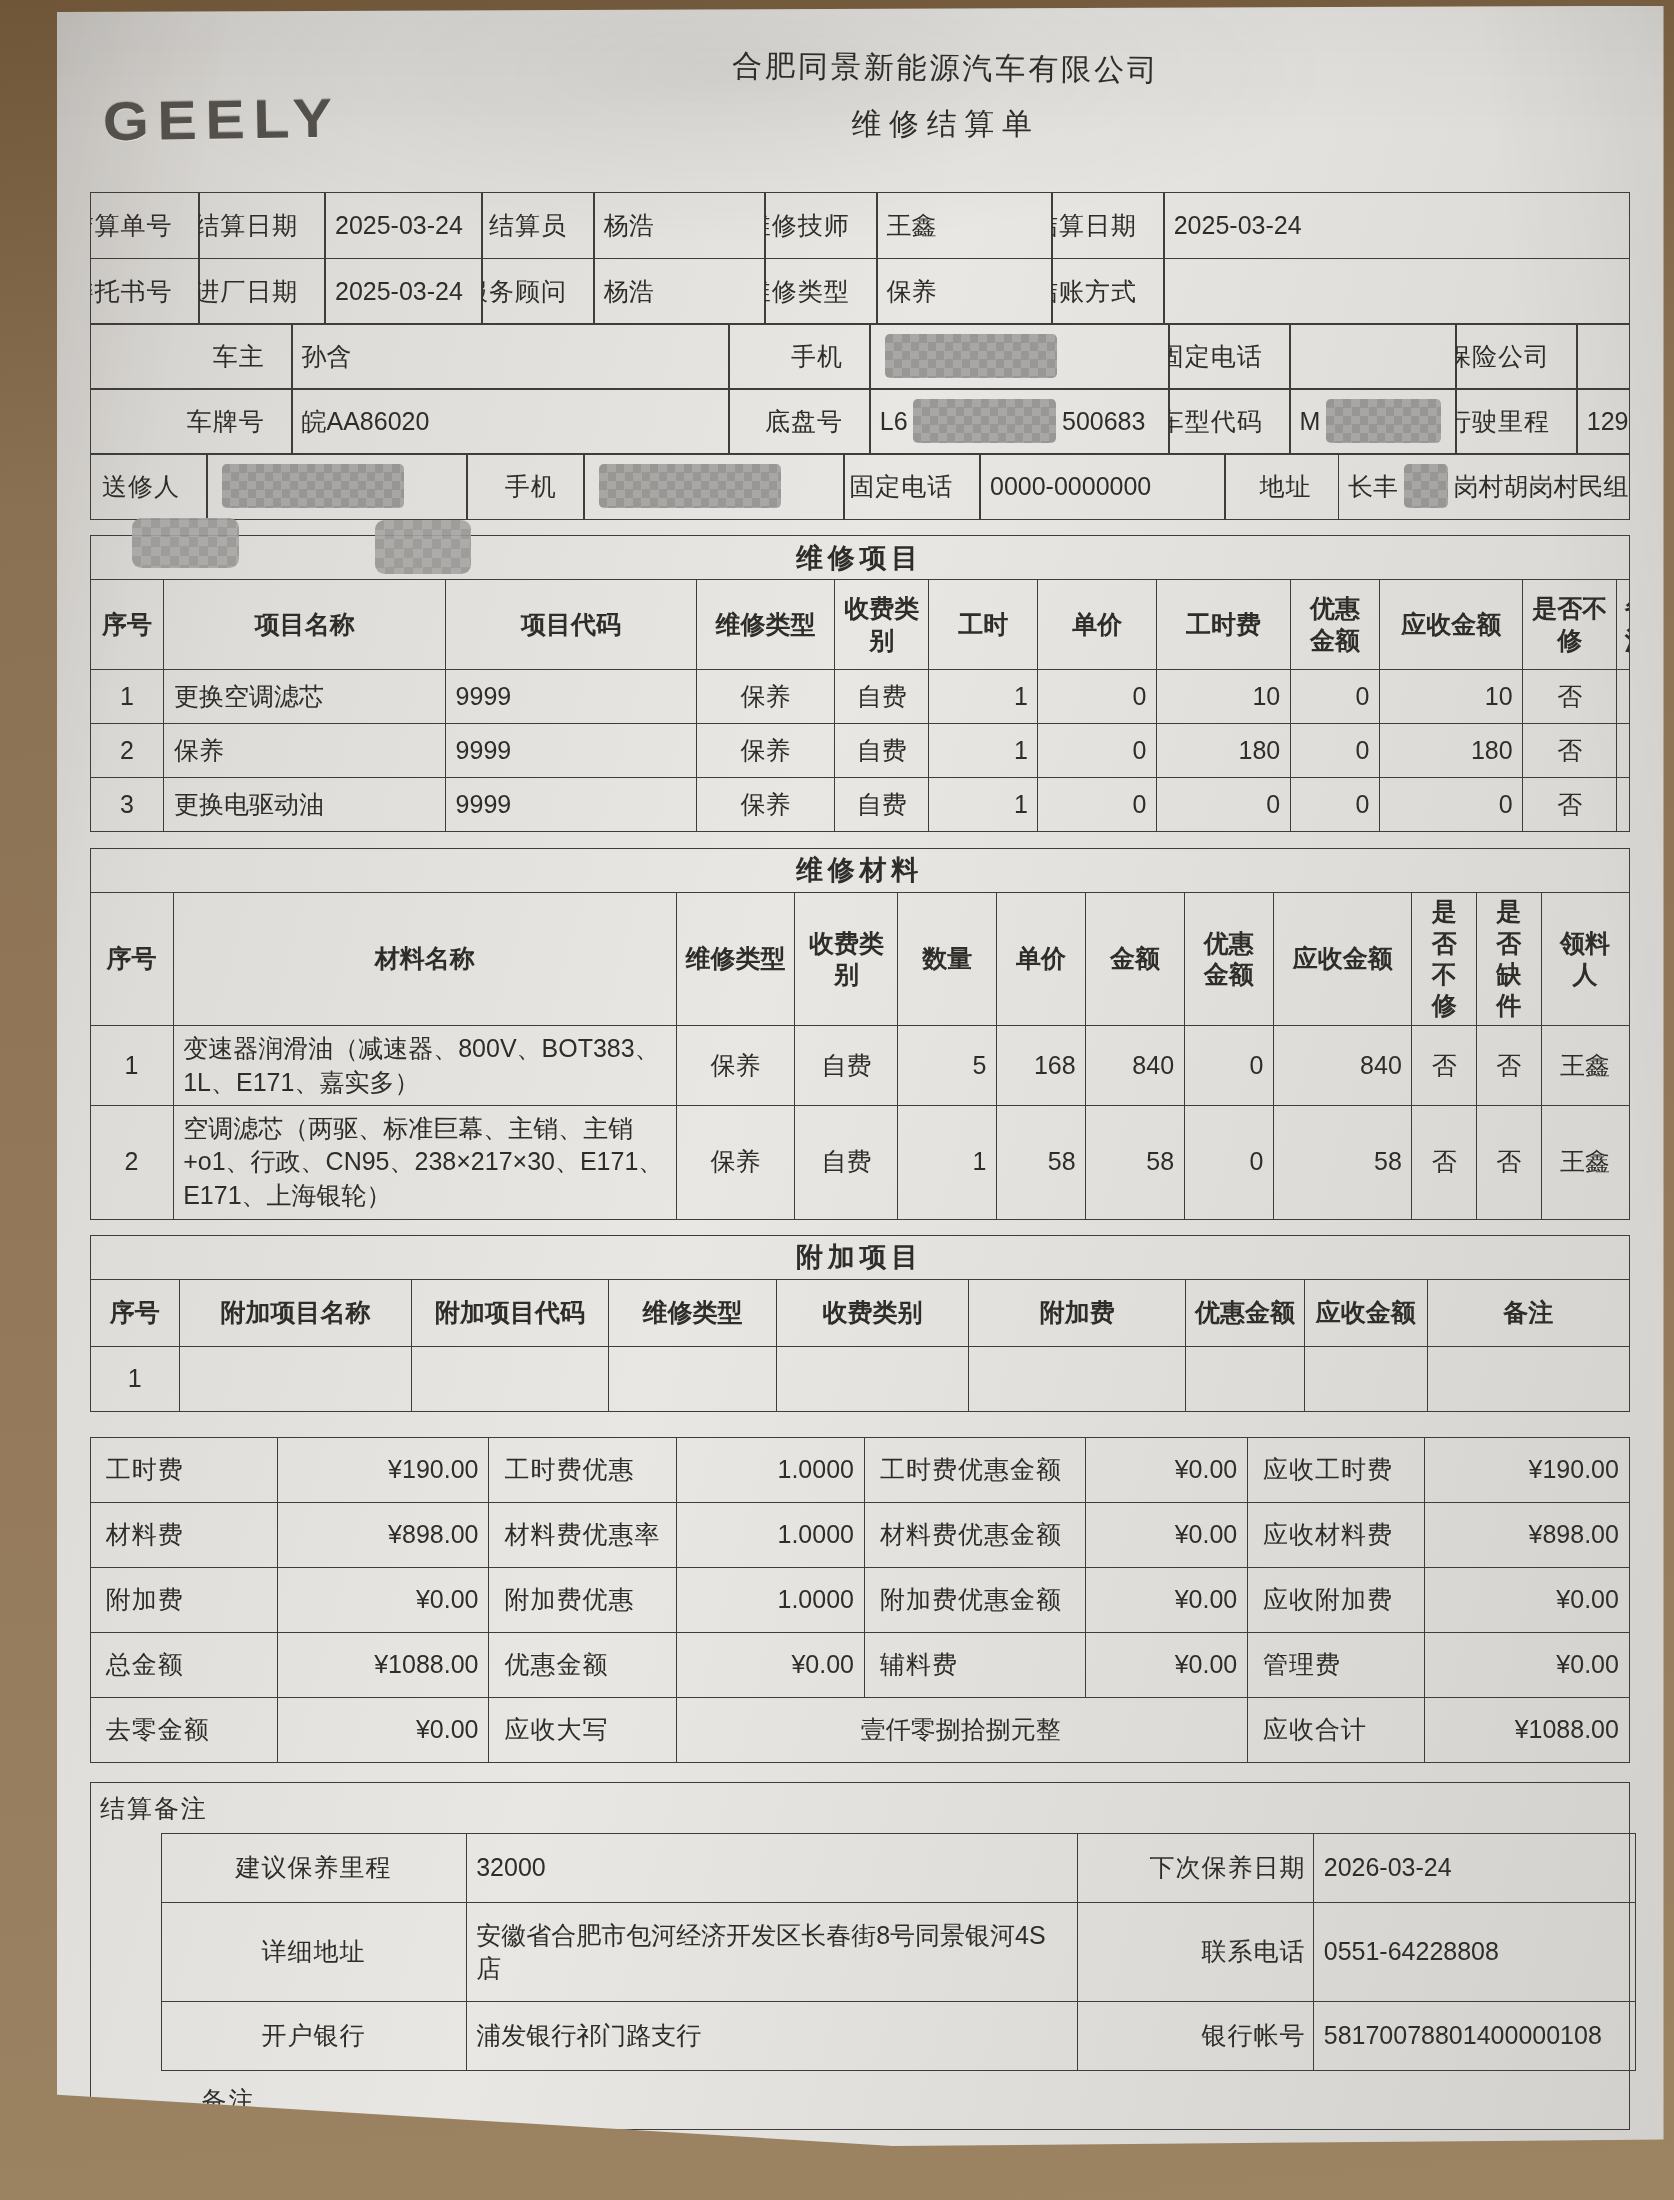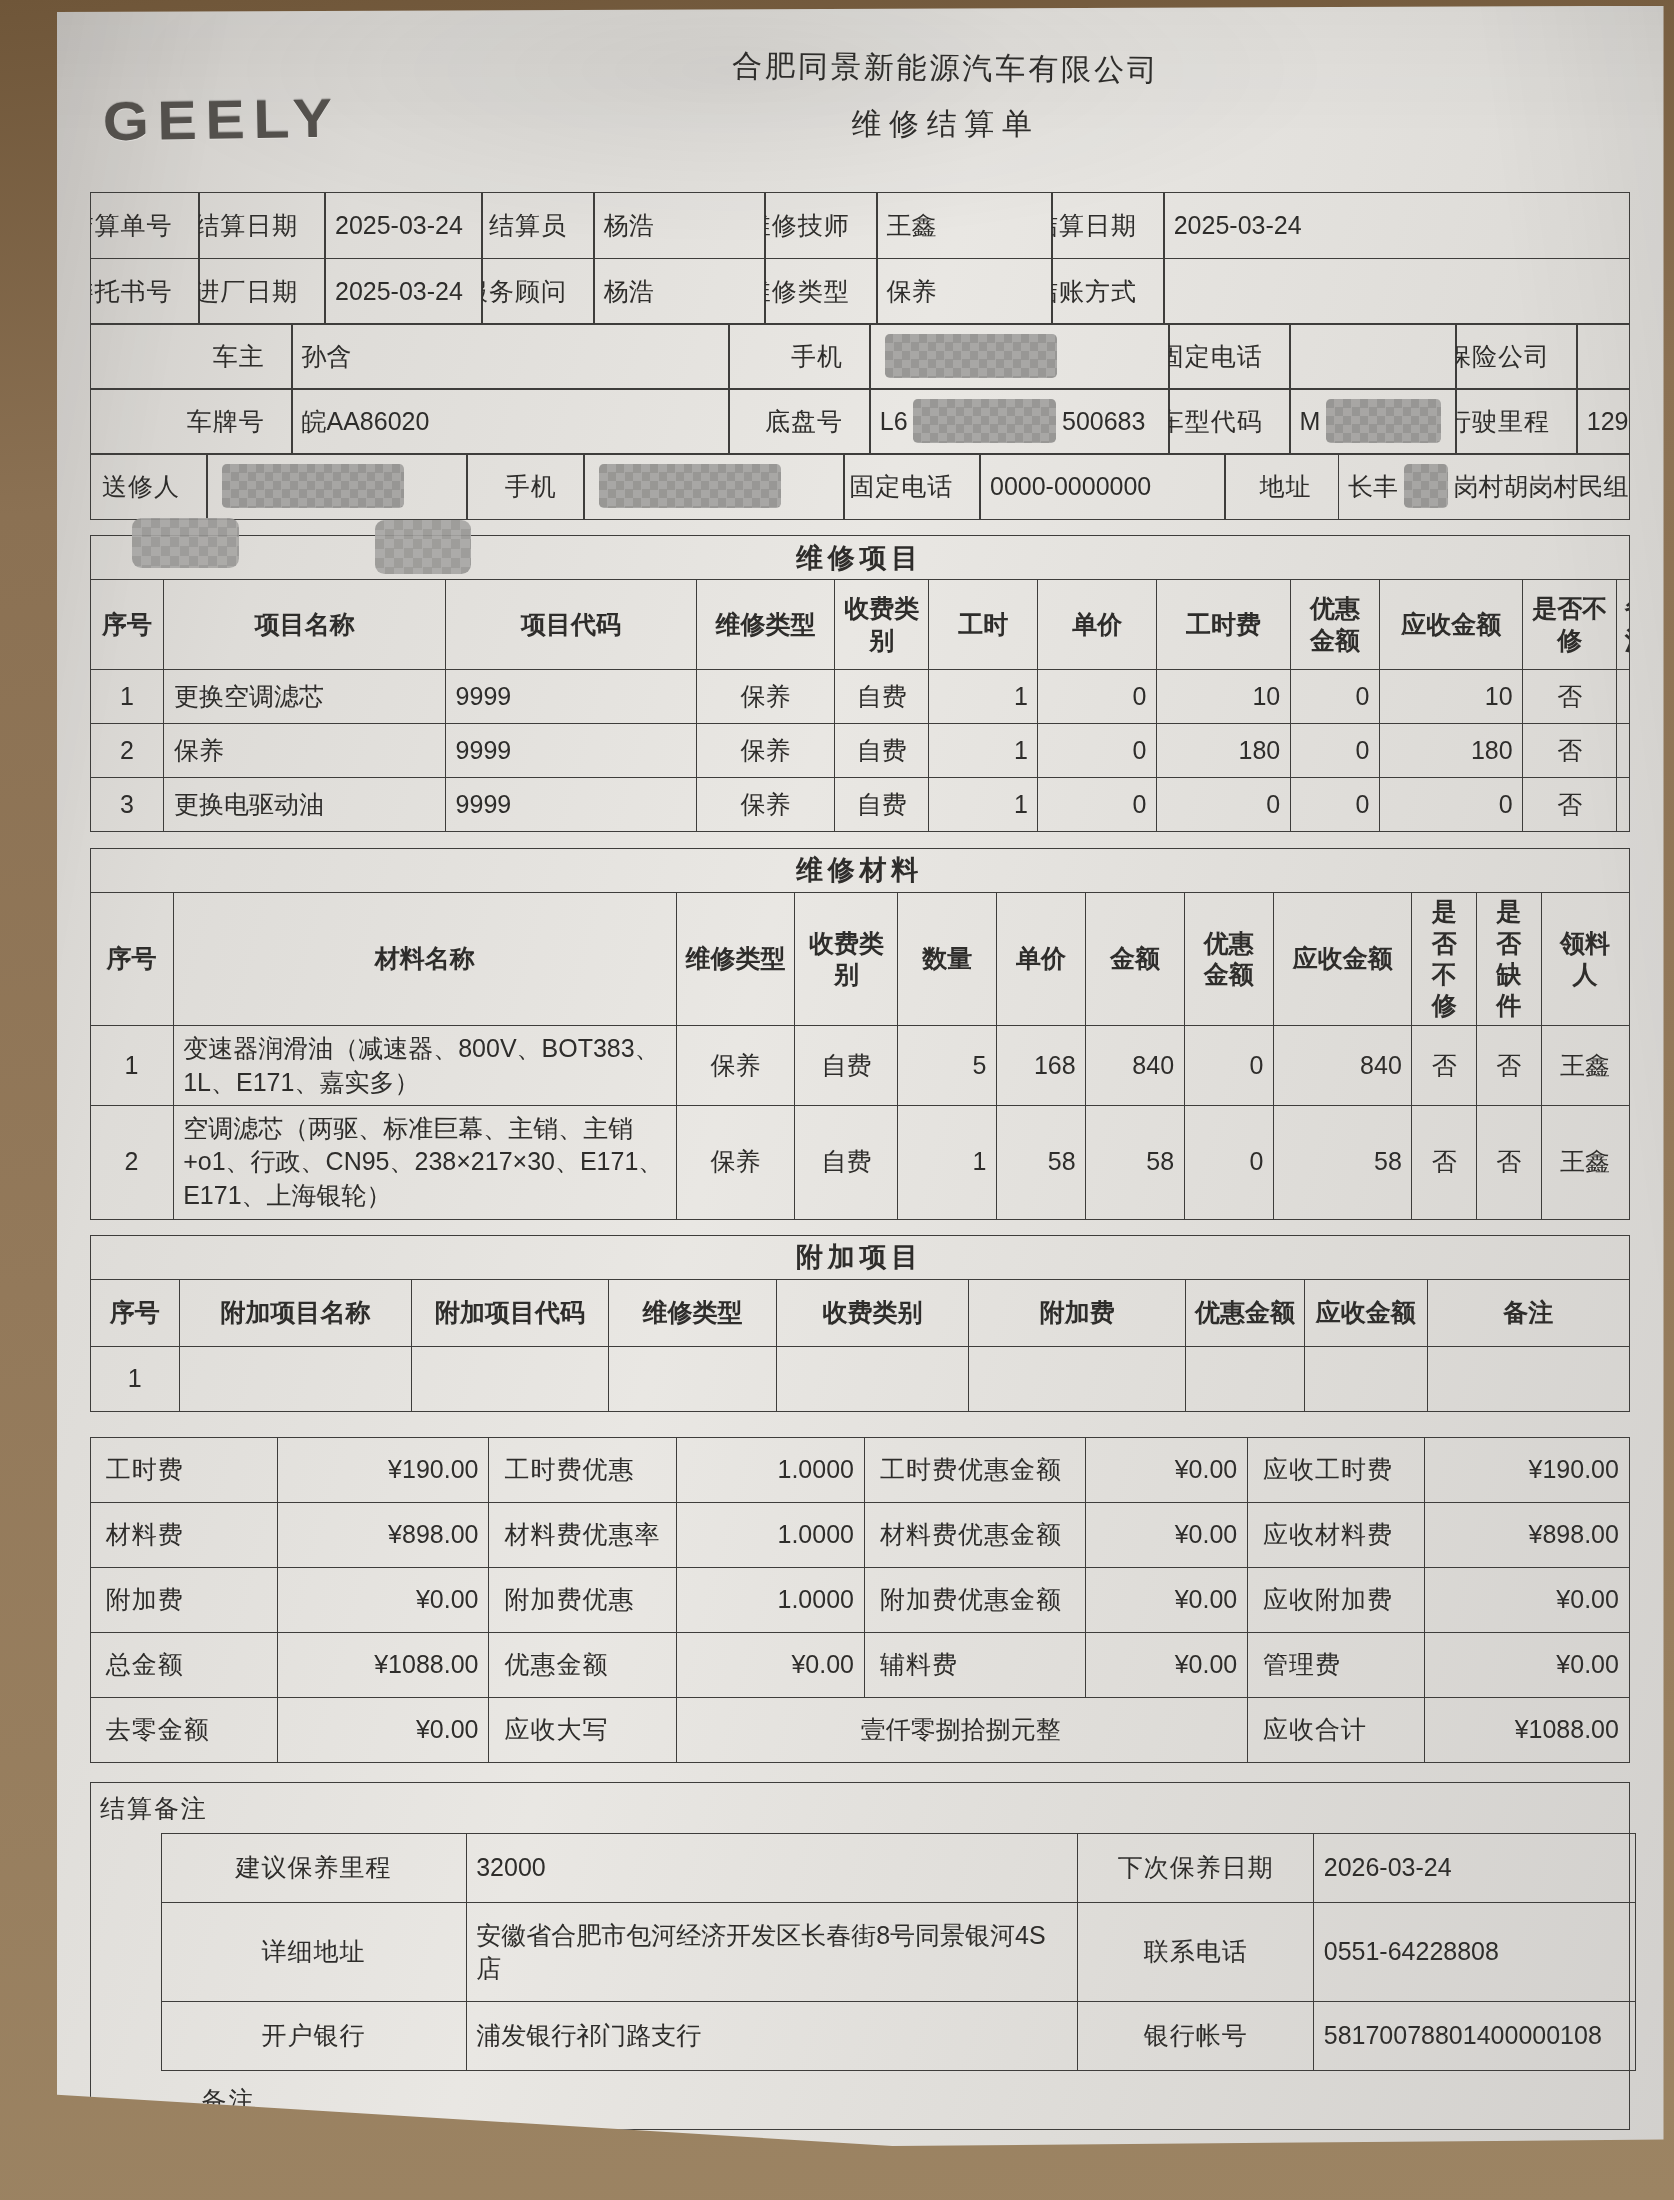--- a/index.html
+++ b/index.html
@@ -72,21 +72,21 @@
 .summary tr{height:65px}
 .slbl{text-align:left;padding-left:15.3px;letter-spacing:1px}
 
 .remarks-box{margin-top:19px;border:1.9px solid #3e3d3b;padding:5.7px 0 9.6px 0}
 .remarks-label{font-size:25px;padding:3.8px 0 7.6px 9.6px;letter-spacing:1.9px}
 .remarks-inner{width:calc(100% - 63px);margin-left:70px}
 .remarks-inner tr:nth-child(1){height:69px}
 .remarks-inner tr:nth-child(2){height:99px}
 .remarks-inner tr:nth-child(3){height:69px}
 .rlbl{text-align:center;letter-spacing:1px}
-.rctr{text-align:center;letter-spacing:1px}
+.rctr{text-align:right;letter-spacing:1px}
 .note-row{font-size:25px;padding:13.4px 0 1.9px 111px;letter-spacing:1.9px}
 
 .footer-sign{display:flex;align-items:flex-end;margin-top:25px;font-size:26px}
 .fseg{display:flex;align-items:flex-end}
 .fseg .flabel{white-space:nowrap;letter-spacing:1px}
 .uline{display:inline-block;border-bottom:1.9px solid #3a3938;padding:0 15.3px 3.8px 11.5px;min-height:32.5px}
 .fseg1{flex:0 0 37%}
 .fseg1 .uline{min-width:287px}
 .fseg2{flex:0 0 31%}
 .fseg2 .uline{min-width:239px}

